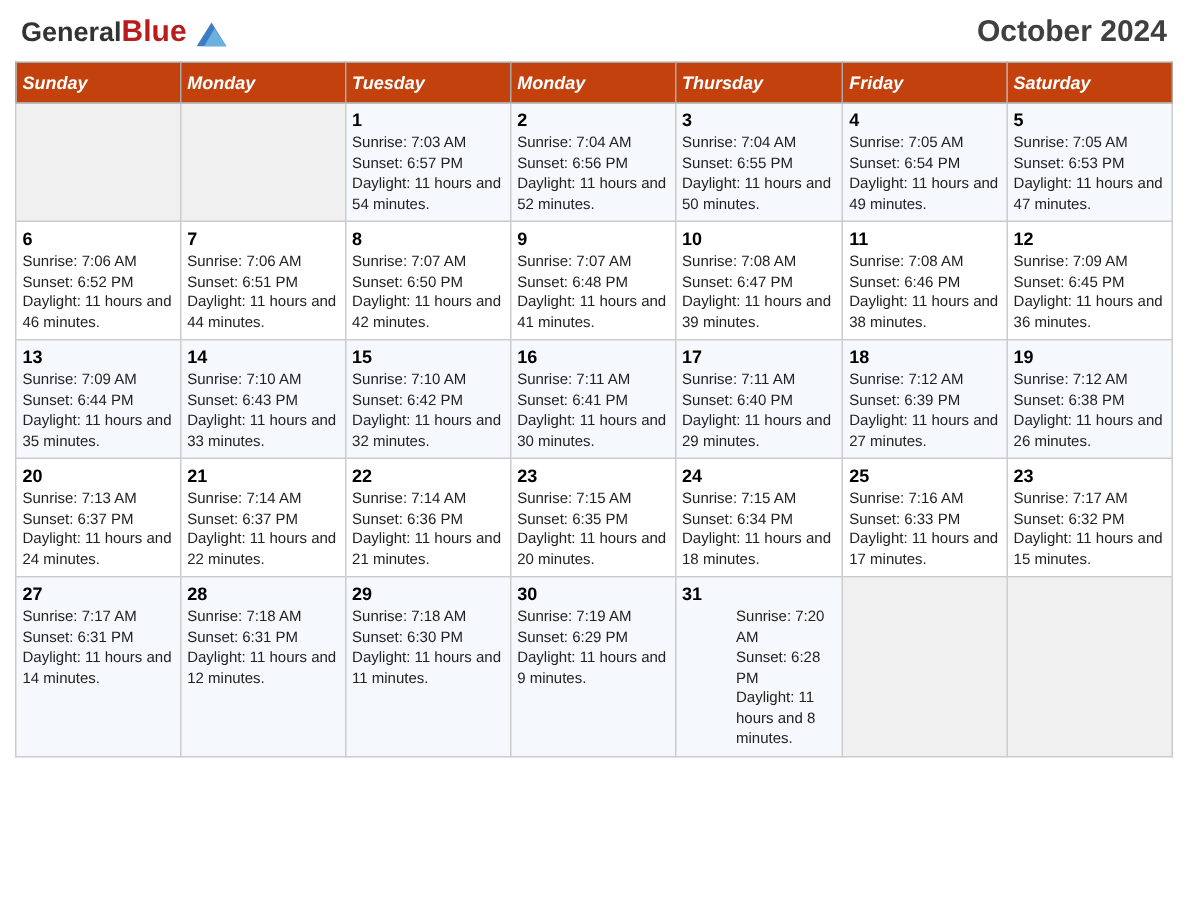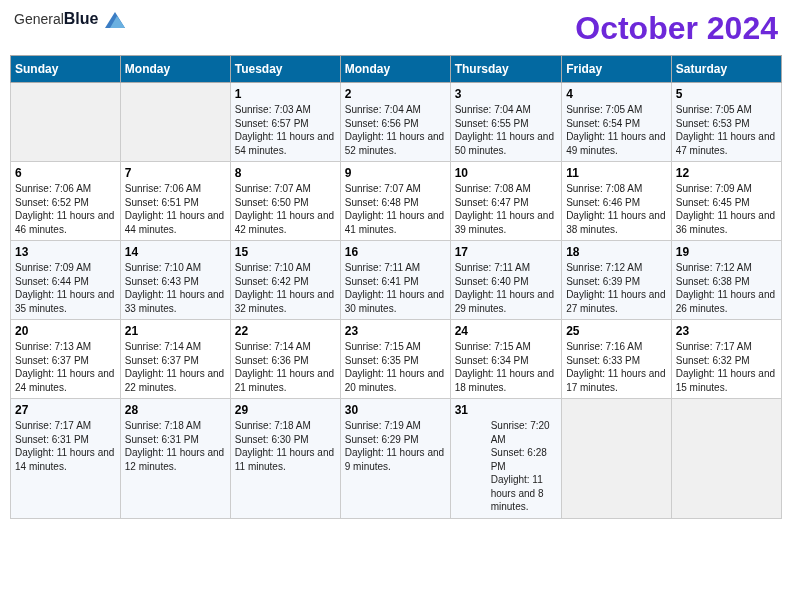--- a/index.html
+++ b/index.html
@@ -16,49 +16,50 @@
       align-items: flex-start;
       margin-bottom: 8px;
       padding: 0 4px;
     }
     .logo {
       display: flex;
       align-items: center;
       gap: 2px;
     }
     .logo-text-general {
-      font-size: 14px;
-      font-weight: normal;
+      font-size: 18px;
+      font-weight: bold;
       color: #333;
     }
     .logo-text-blue {
-      font-size: 16px;
-      font-weight: bold;
-      color: #0f172a;
+      font-size: 20px;
+      font-weight: bold;
+      color: #b91c1c;
     }
     .title-area {
       text-align: right;
     }
     .month-title {
-      font-size: 32px;
-      font-weight: bold;
-      color: #6d28d9;
+      font-size: 20px;
+      font-weight: bold;
+      color: #404040;
     }
     .location {
       font-size: 14px;
       color: #555;
     }
     table {
       width: 100%;
       border-collapse: collapse;
       font-size: 11px;
     }
     thead tr {
-      background-color: #0369a1;
+      background-color: #c2410c;
       color: white;
+      font-style: italic;
     }
     thead th {
       padding: 6px 4px;
       text-align: left;
       font-weight: bold;
       font-size: 12px;
       border: 1px solid #aaa;
     }
     tbody tr {
       vertical-align: top;

